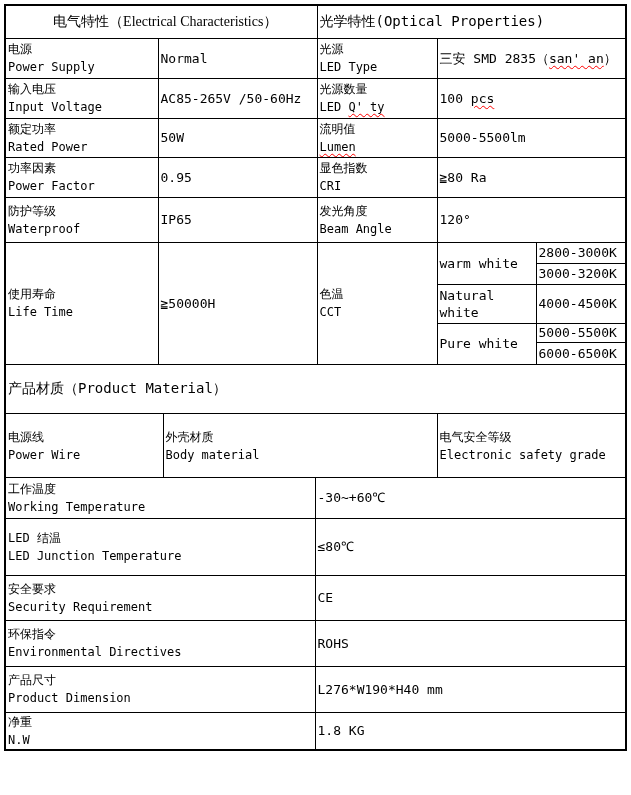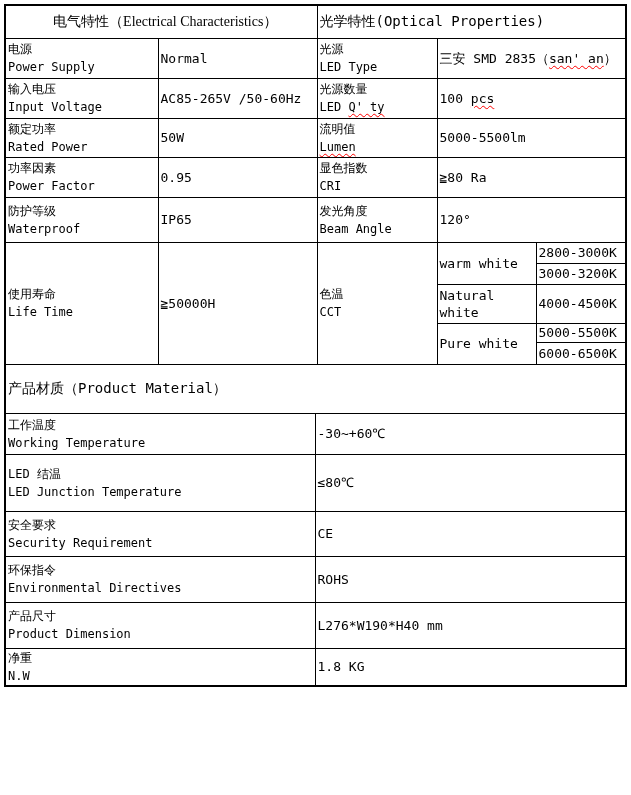--- a/index.html
+++ b/index.html
@@ -157,20 +157,34 @@
     <table>
       <colgroup>
         <col style="width:157px">
           <col style="width:274px">
           <col style="width:188px">
       </colgroup>
       <tbody>
           <tr class="h49">
         <td colspan="3" class="hdr lr">产品材质（Product Material）</td>
       </tr>
+      <tr class="h64">
+        <td>
+          <div class="zh">电源线</div>
+          <div class="en">Power Wire</div>
+        </td>
+        <td>
+          <div class="zh">外壳材质</div>
+          <div class="en">Body material</div>
+        </td>
+        <td class="lr">
+          <div class="zh">电气安全等级</div>
+          <div class="en">Electronic safety grade</div>
+        </td>
+      </tr>
     </tbody>
       </table>
 
     <table>
       <colgroup>
         <col style="width:309px">
           <col style="width:310px">
       </colgroup>
       <tbody>
           <tr class="h40">

